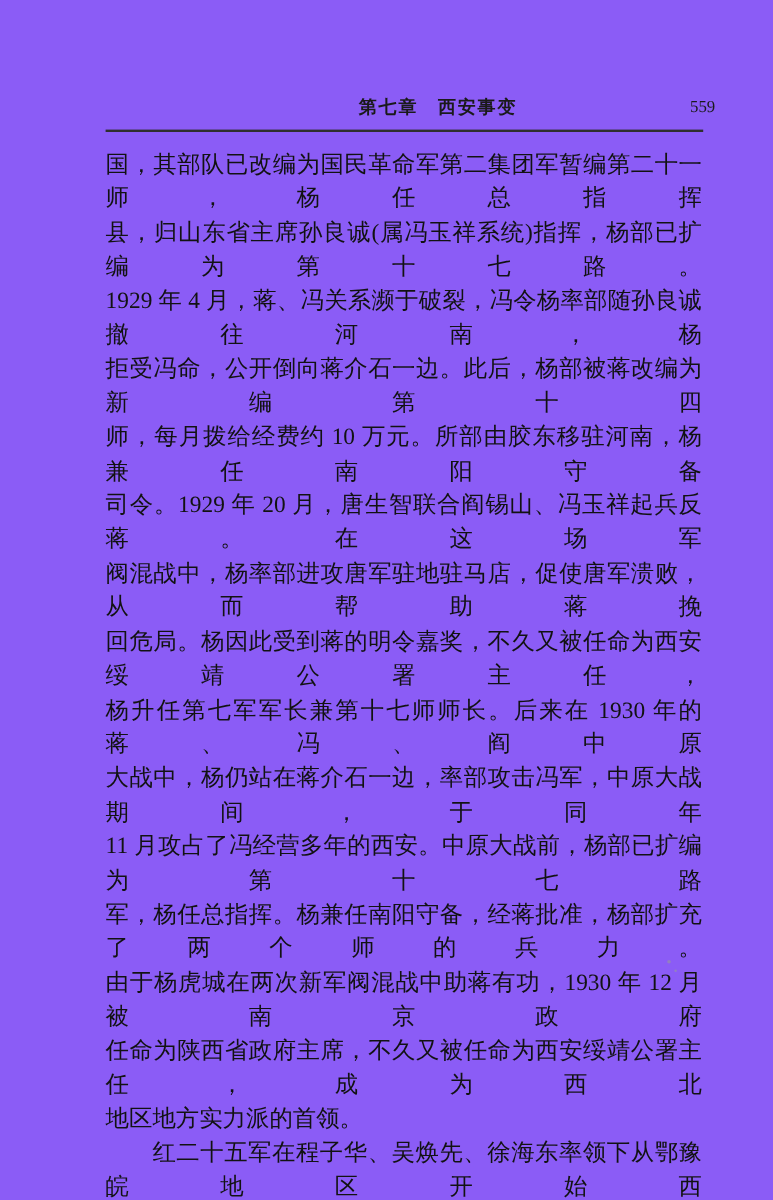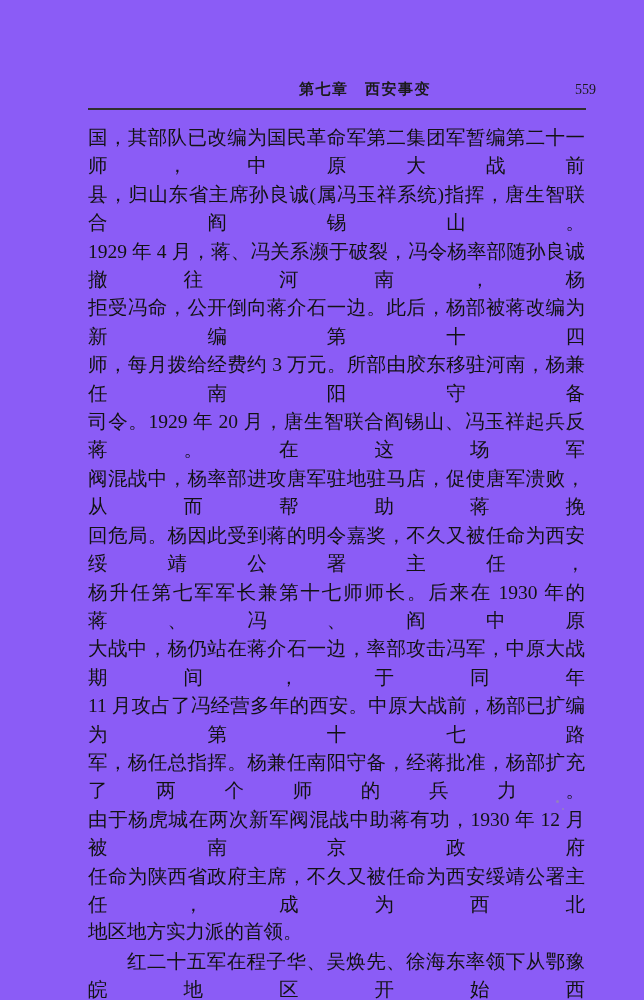--- a/index.html
+++ b/index.html
@@ -82,25 +82,25 @@
 
 <div class="page">
 
   <div class="chapter-title">第七章　西安事变</div>
   <div class="page-number">559</div>
   <div class="header-rule"></div>
 
   <div class="body-text">
 
     <section>
-      <p class="line">国，其部队已改编为国民革命军第二集团军暂编第二十一师，中原大战前</p>
-      <p class="line">县，归山东省主席孙良诚(属冯玉祥系统)指挥，唐生智联合阎锡山。</p>
+      <p class="line">国，其部队已改编为国民革命军第二集团军暂编第二十一师，杨任总指挥</p>
+      <p class="line">县，归山东省主席孙良诚(属冯玉祥系统)指挥，杨部已扩编为第十七路。</p>
       <p class="line">1929 年 4 月，蒋、冯关系濒于破裂，冯令杨率部随孙良诚撤往河南，杨</p>
       <p class="line">拒受冯命，公开倒向蒋介石一边。此后，杨部被蒋改编为新编第十四</p>
-      <p class="line">师，每月拨给经费约 3 万元。所部由胶东移驻河南，杨兼任南阳守备</p>
+      <p class="line">师，每月拨给经费约 10 万元。所部由胶东移驻河南，杨兼任南阳守备</p>
       <p class="line">司令。1929 年 20 月，唐生智联合阎锡山、冯玉祥起兵反蒋。在这场军</p>
       <p class="line">阀混战中，杨率部进攻唐军驻地驻马店，促使唐军溃败，从而帮助蒋挽</p>
       <p class="line">回危局。杨因此受到蒋的明令嘉奖，不久又被任命为西安绥靖公署主任，</p>
       <p class="line">杨升任第七军军长兼第十七师师长。后来在 1930 年的蒋、冯、阎中原</p>
       <p class="line">大战中，杨仍站在蒋介石一边，率部攻击冯军，中原大战期间，于同年</p>
       <p class="line">11 月攻占了冯经营多年的西安。中原大战前，杨部已扩编为第十七路</p>
       <p class="line">军，杨任总指挥。杨兼任南阳守备，经蒋批准，杨部扩充了两个师的兵力。</p>
       <p class="line">由于杨虎城在两次新军阀混战中助蒋有功，1930 年 12 月被南京政府</p>
       <p class="line">任命为陕西省政府主席，不久又被任命为西安绥靖公署主任，成为西北</p>
       <p class="line short">地区地方实力派的首领。</p>

